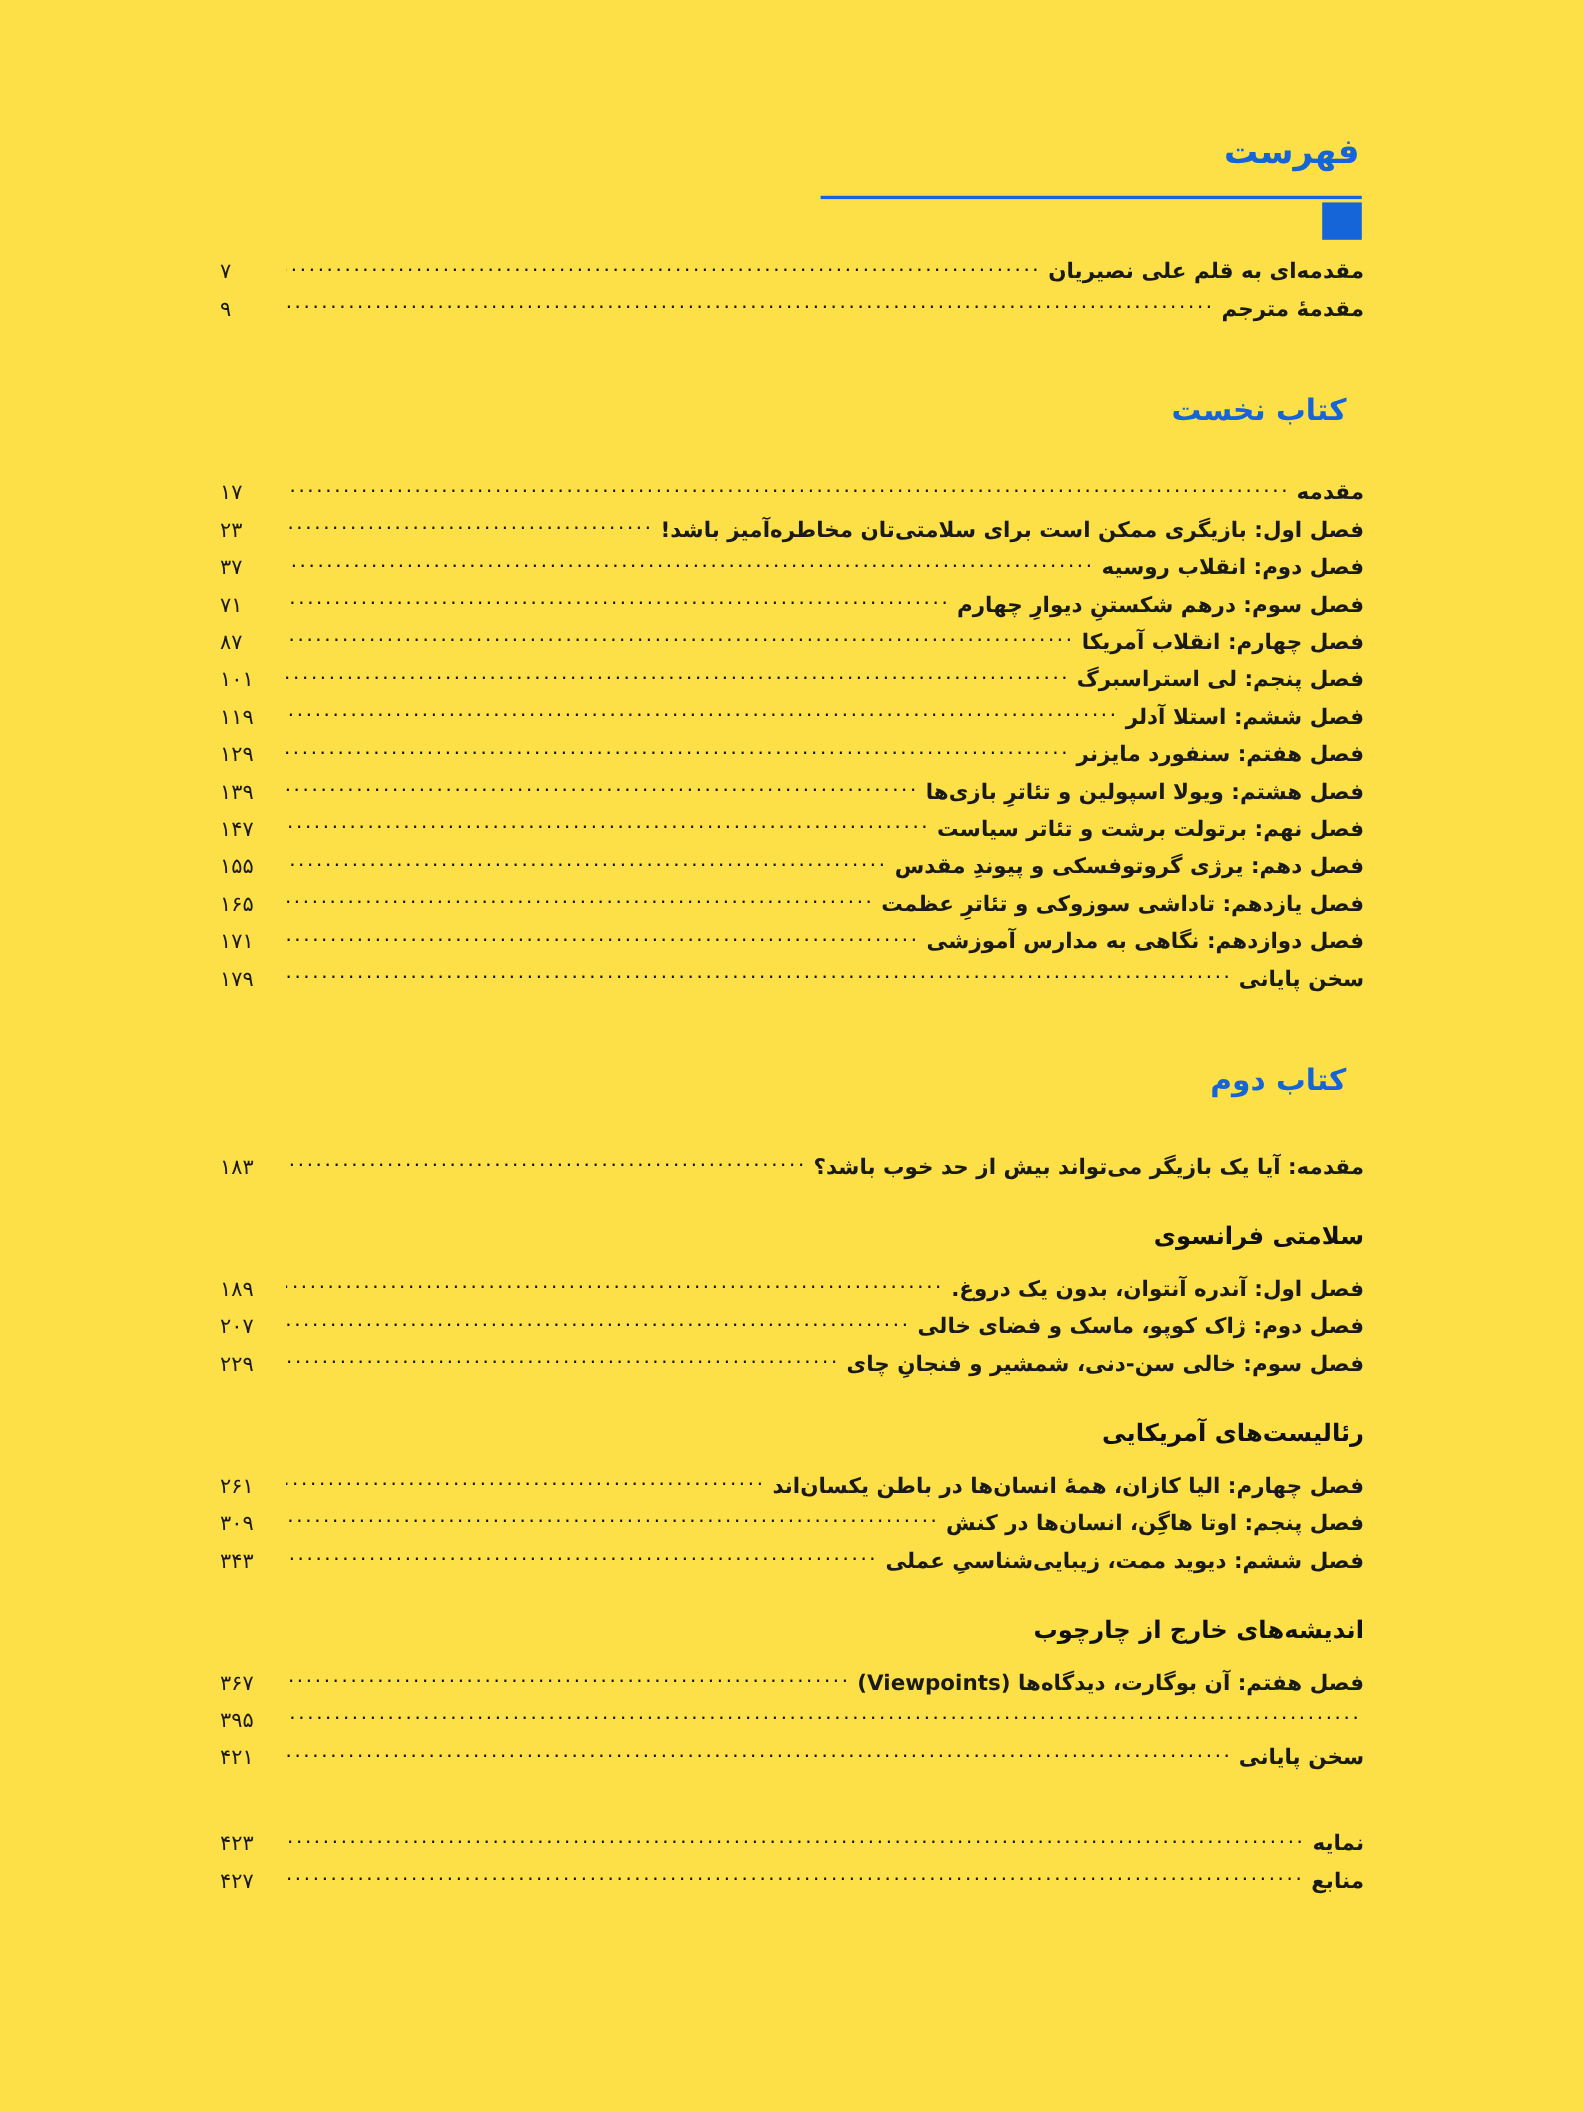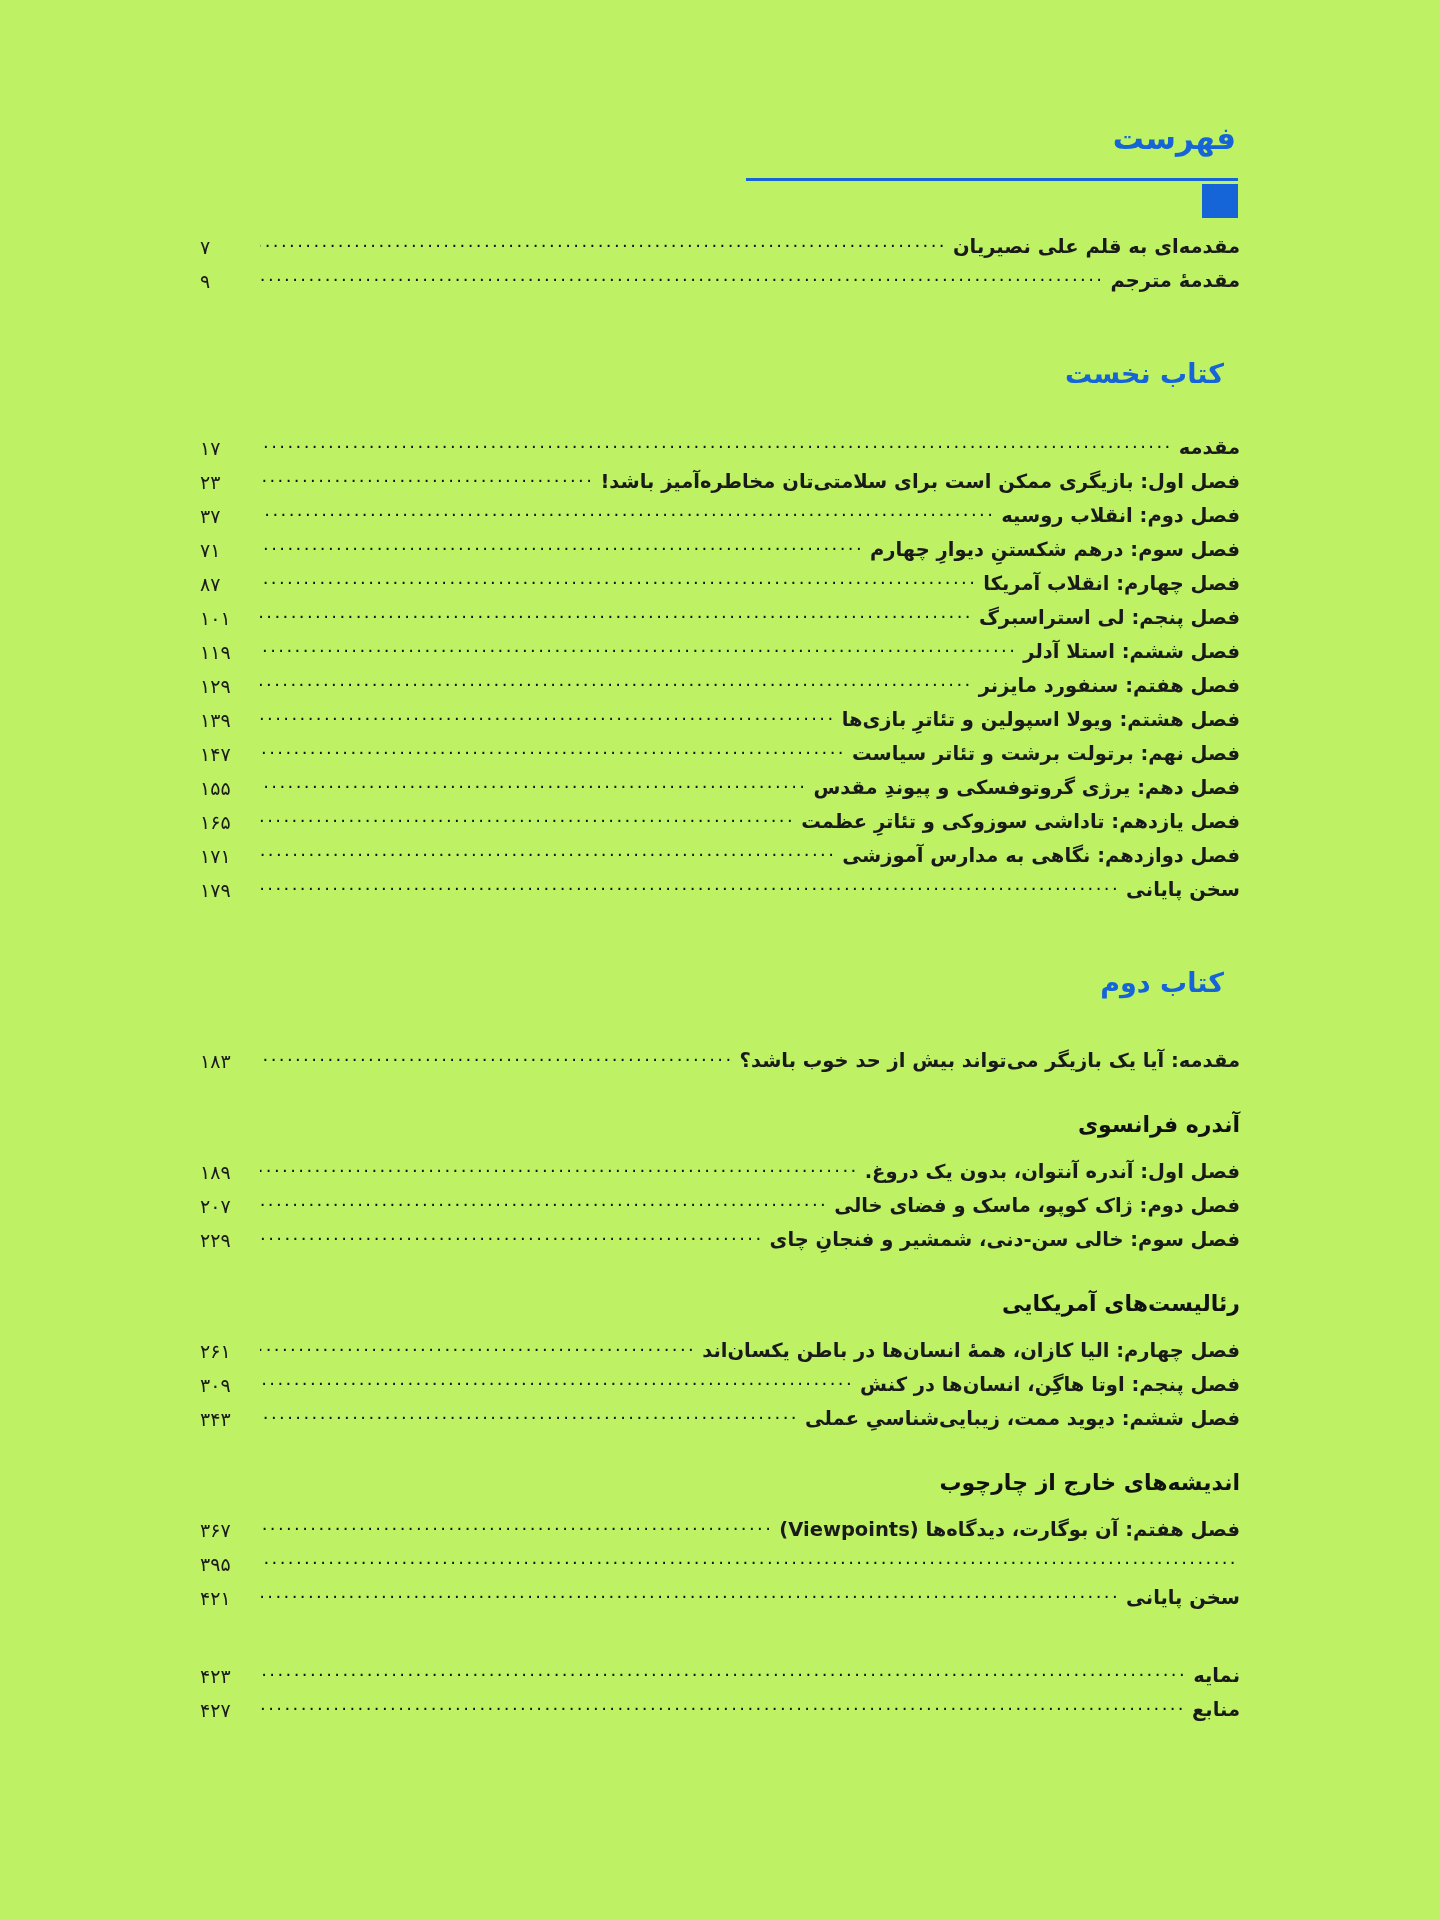--- a/index.html
+++ b/index.html
@@ -13,21 +13,21 @@
     font-family: "DejaVu Sans", "Liberation Sans", sans-serif;
     color: #1a1a1a;
     position: relative;
     overflow: hidden;
   }
   .page {
     position: absolute;
     top: 0; left: 0;
     width: 1440px;
     height: 1920px;
-    background: #bef264;
+    background: #fde047;
   }
   .content {
     position: absolute;
     top: 120px;
     right: 200px;
     left: 200px;
   }
 
   
   .toc-head {
@@ -237,21 +237,21 @@
     <div class="sp-30"></div>
 
     <div class="entry bold">
       <span class="label">مقدمه: آیا یک بازیگر می‌تواند بیش از حد خوب باشد؟</span>
       <span class="dots"></span>
       <span class="page-num">۱۸۳</span>
     </div>
 
     <div class="sp-34"></div>
 
-    <div class="part-head">آندره فرانسوی</div>
+    <div class="part-head">سلامتی فرانسوی</div>
     <div class="sp-18"></div>
     <div class="group">
       <div class="entry bold">
         <span class="label">فصل اول: آندره آنتوان، بدون یک دروغ.</span>
         <span class="dots"></span>
         <span class="page-num">۱۸۹</span>
       </div>
       <div class="entry bold">
         <span class="label">فصل دوم: ژاک کوپو، ماسک و فضای خالی</span>
         <span class="dots"></span>

